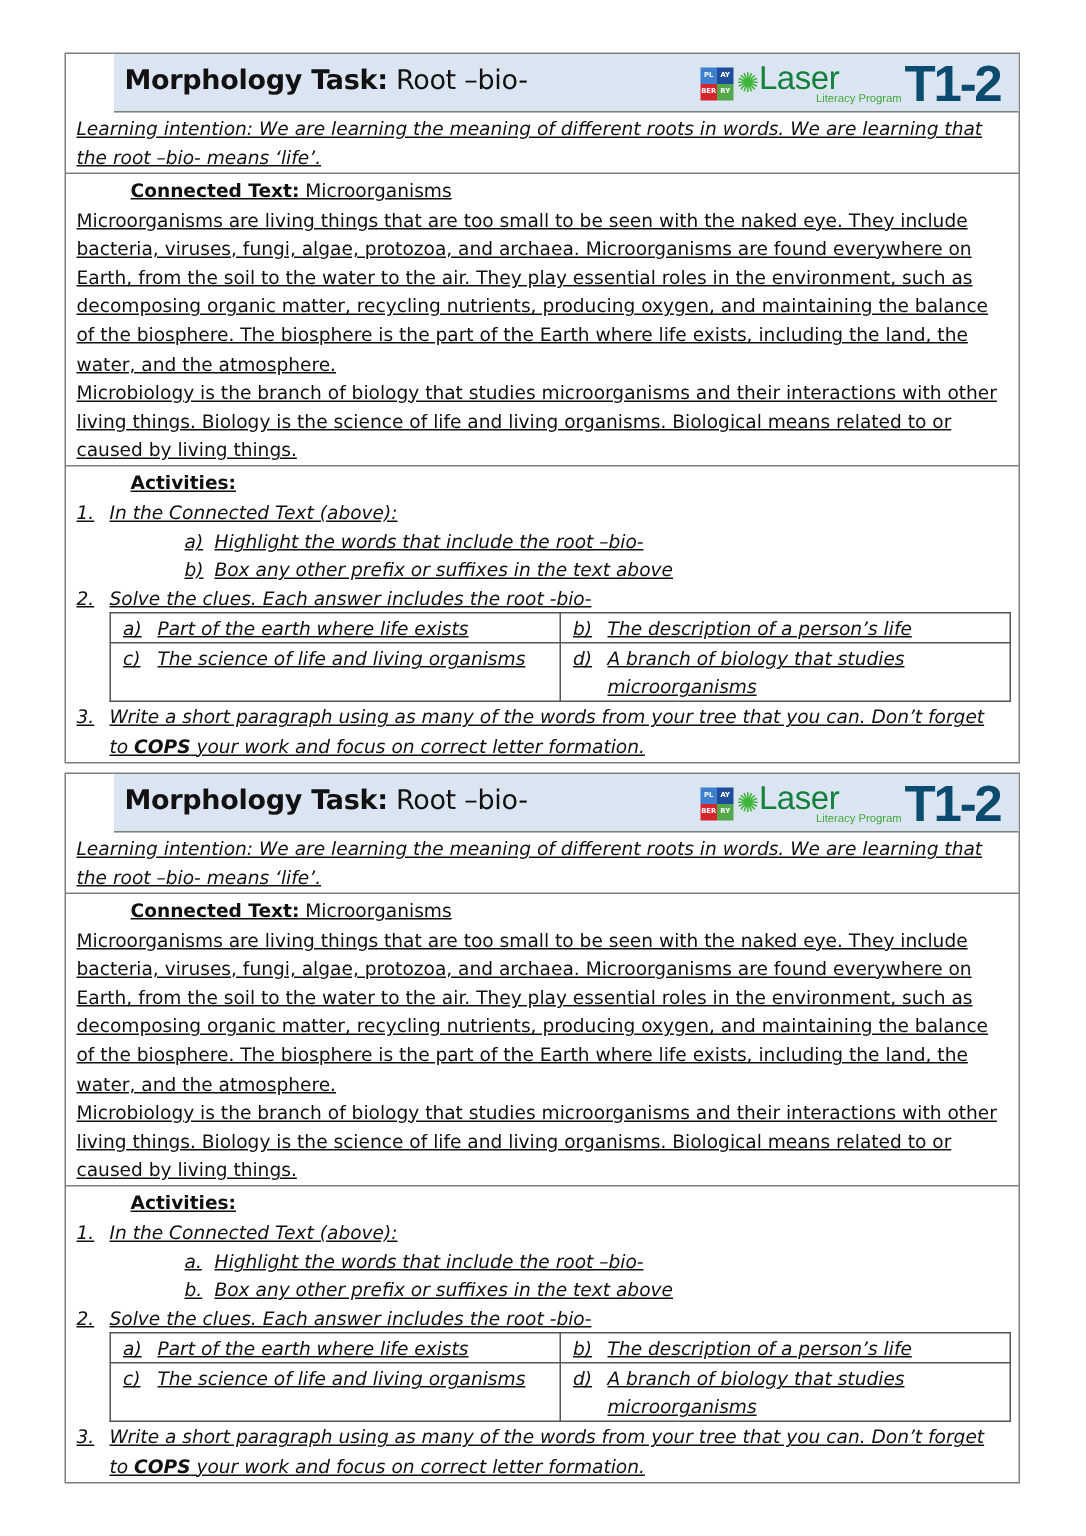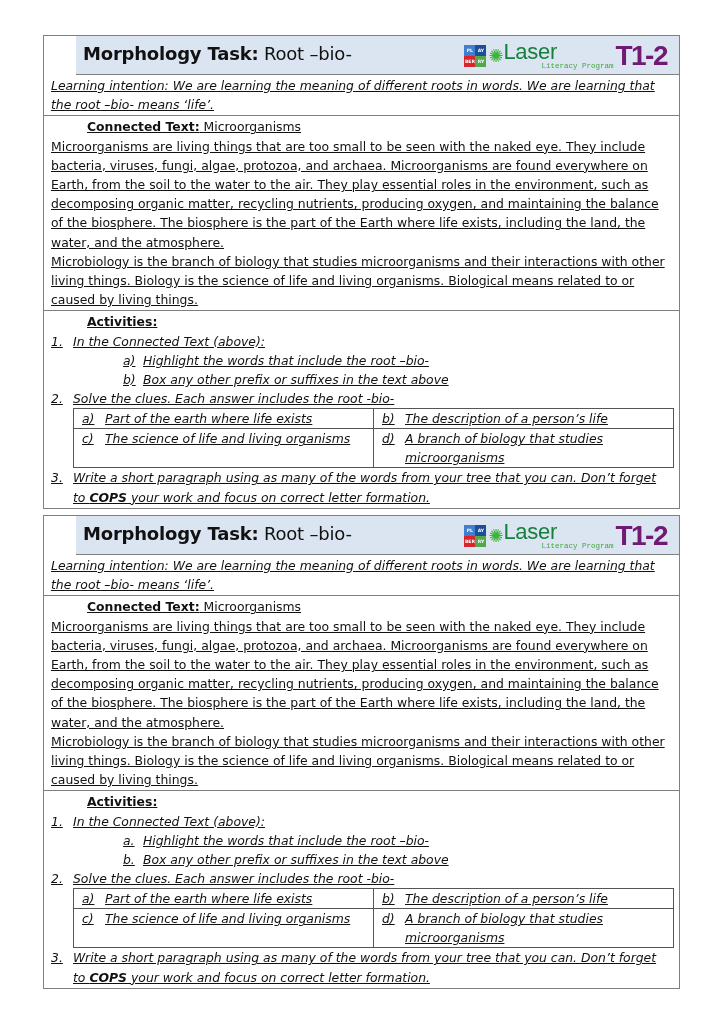--- a/index.html
+++ b/index.html
@@ -11,22 +11,22 @@
   .hdr { height: 38px; background: #dbe5f1; border-bottom: 1px solid #7f7f7f; position: relative; margin-left: 32px; }
   .hdr .title { position: absolute; left: 7px; top: 7px; font-size: 18px; letter-spacing: -0.2px; }
   .hdr .title b { font-weight: bold; }
   .logo { position: absolute; right: 12px; top: 4px; height: 30px; display: flex; align-items: flex-end; }
   .puzzle { width: 22px; height: 22px; display: grid; grid-template-columns: 1fr 1fr; grid-template-rows: 1fr 1fr; margin-right: 2px; margin-bottom: 3px; }
   .puzzle span { font-size: 4.5px; color: #fff; font-weight: bold; display:flex; align-items:center; justify-content:center; font-family: "DejaVu Sans", sans-serif; }
   .pz1 { background:#3f7fd0; } .pz2 { background:#1f4d99; } .pz3 { background:#d4262c; } .pz4 { background:#52a84a; }
   .burst { width: 14px; height: 22px; color: #3fb43a; font-size: 18px; line-height: 22px; margin-right: 1px; margin-bottom: 3px; }
   .laser-wrap { display: flex; flex-direction: column; margin-right: 2px; }
   .laser { font-family: "Liberation Sans", sans-serif; font-size: 22px; color: #15803d; line-height: 20px; letter-spacing: -0.3px; }
-  .lit { font-family: Liberation Mono, monospace; font-size: 7.5px; color: #3fa83a; line-height: 8px; margin-left: 10px; padding-left: 28px; }
-  .tlevel { font-family: "Liberation Sans", sans-serif; font-weight: bold; font-size: 28px; line-height: 28px; color: #701a75; letter-spacing: -1.5px; }
+  .lit { font-family: Liberation Sans, sans-serif; font-size: 7.5px; color: #3fa83a; line-height: 8px; margin-left: 10px; padding-left: 28px; }
+  .tlevel { font-family: "Liberation Sans", sans-serif; font-weight: bold; font-size: 34px; line-height: 28px; color: #0c4a6e; letter-spacing: -1.5px; }
   .sec { border-bottom: 1px solid #7f7f7f; padding: 1px 7px 1px 7px; font-size: 12.4px; line-height: 19.2px; text-decoration: underline; }
   .sec:last-child { border-bottom: none; }
   .it { font-style: italic; }
   .bold { font-weight: bold; margin-left: 36px; }
   .li { display: flex; font-style: italic; }
   .li .num { width: 22px; flex: none; }
   .sub { display: flex; font-style: italic; padding-left: 72px; }
   .sub .num { width: 20px; flex: none; }
   .clues { margin: 0 0 0 22px; width: 601px; border-collapse: collapse; font-size: 12.4px; line-height: 19px; font-style: italic; }
   .clues td { border: 1px solid #555; padding: 0 4px 0 8px; vertical-align: top; width: 50%; }

